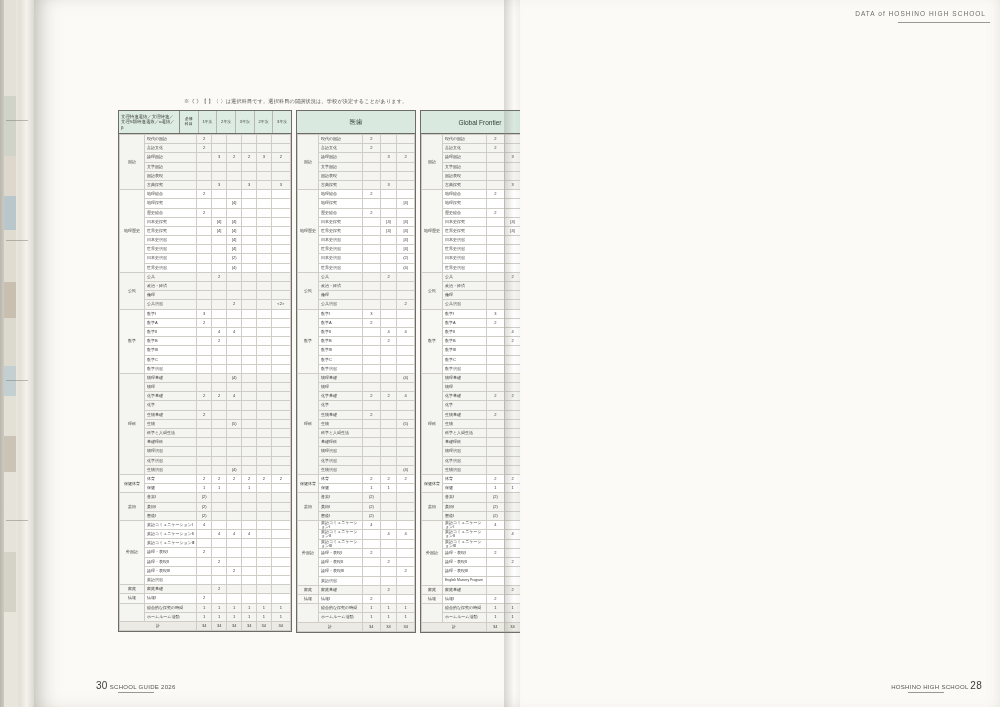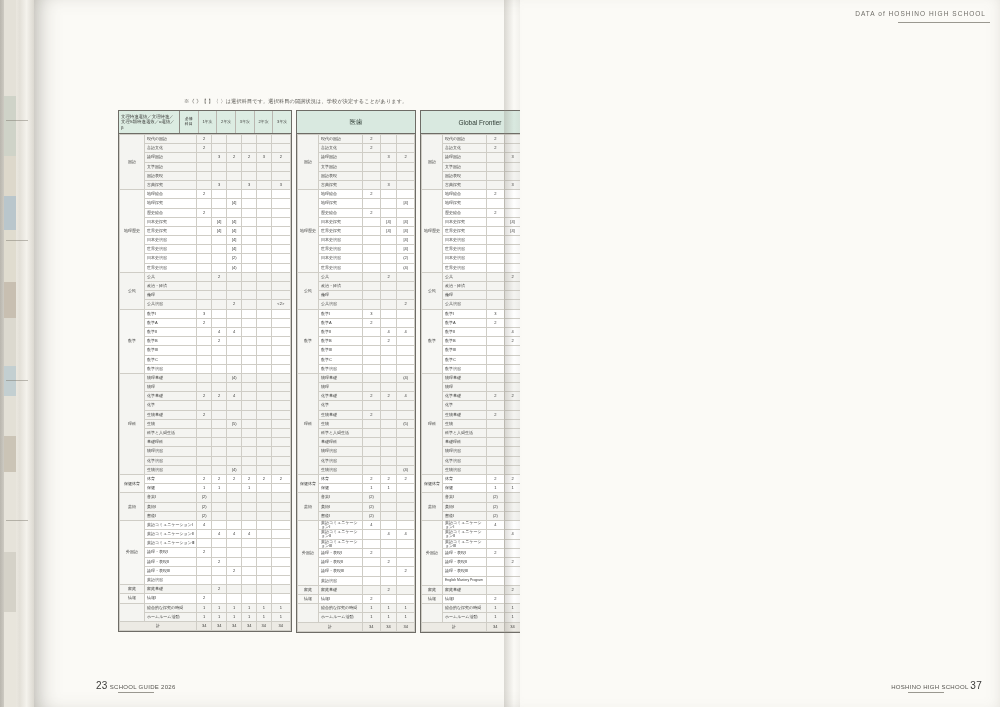--- a/index.html
+++ b/index.html
@@ -1293,31 +1293,31 @@
               <td>34</td>
               <td>34</td>
               <td>34</td>
             </tr>
           </tbody>
         </table>
     </div>
 
     <div class="folio-rule" id="flL"></div>
     <div class="folio" id="folioL">
-      <span class="num">23</span>
+      <span class="num">30</span>
       <span>SCHOOL GUIDE 2026</span>
     </div>
   </div>
 
   <div class="gutter"></div>
 
   <div class="page right">
 
     <div class="corner-tag">DATA of HOSHINO HIGH SCHOOL</div>
     <div class="corner-rule"></div>
 
     <div class="folio-rule" id="flR"></div>
     <div class="folio" id="folioR">
       <span>HOSHINO HIGH SCHOOL</span>
-      <span class="num">37</span>
+      <span class="num">28</span>
     </div>
   </div>
 </div>
 
 </body></html>

